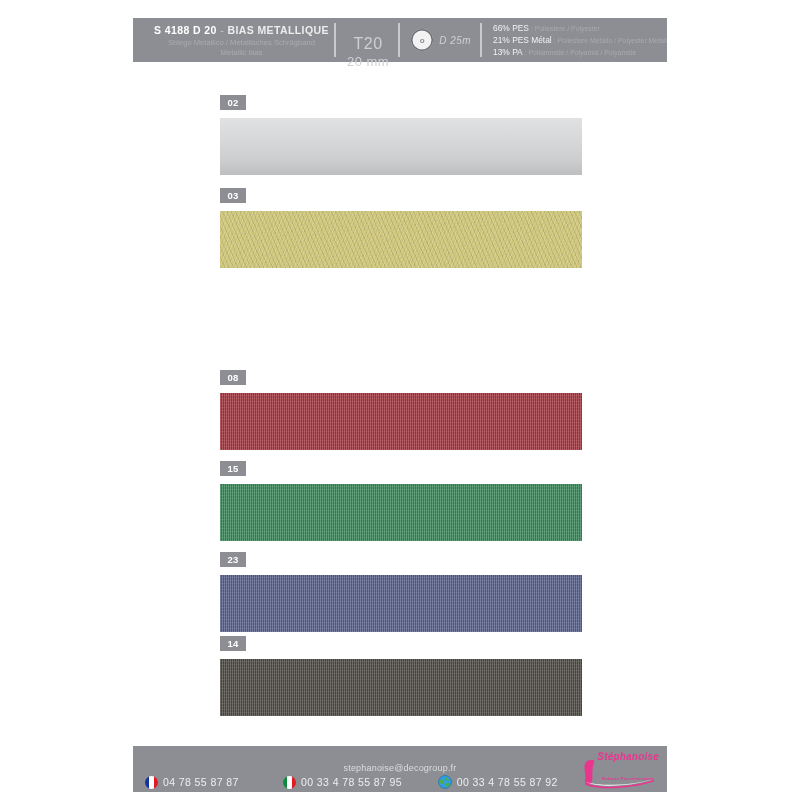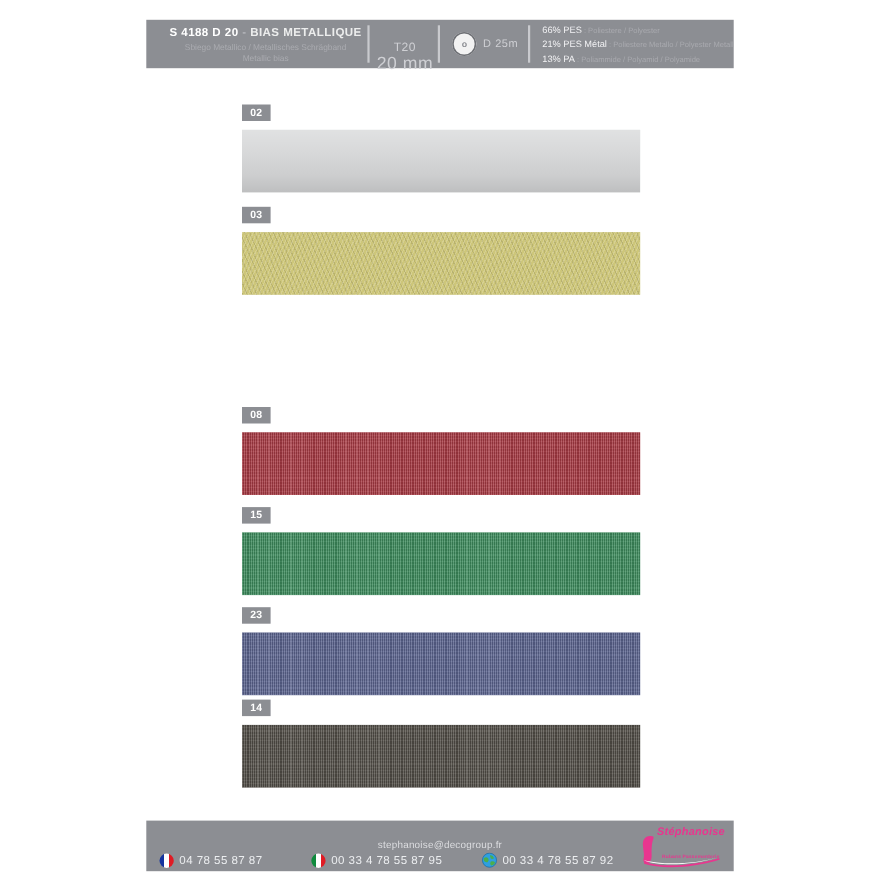--- a/index.html
+++ b/index.html
@@ -22,28 +22,28 @@
   .hdr-sep{position:absolute;right:0;top:5px;bottom:5px;width:2px;background:#c9cace;}
 
   .hdr-ref{width:208px;padding-left:14px;box-sizing:border-box;align-items:center;}
   .ref-line1{font-size:10.5px;font-weight:bold;color:#ffffff;letter-spacing:.4px;white-space:nowrap;}
   .ref-line1 .dash{color:#c9cace;font-weight:normal;}
   .ref-line1 .nm{color:#eceded;}
   .ref-line2{font-size:7.6px;color:#aaabb0;margin-top:2px;white-space:nowrap;}
   .ref-line3{font-size:7.6px;color:#aaabb0;margin-top:1px;white-space:nowrap;}
 
   .hdr-size{width:66px;align-items:center;text-align:center;}
-  .size-l1{font-size:11px;color:#cfd0d4;letter-spacing:.5px;margin-top:24px;}
-  .size-l2{font-size:16px;color:#cfd0d4;letter-spacing:.5px;margin-top:1px;text-align:center;}
+  .size-l1{font-size:16px;color:#cfd0d4;letter-spacing:.5px;margin-top:24px;}
+  .size-l2{font-size:13px;color:#cfd0d4;letter-spacing:.5px;margin-top:1px;text-align:center;}
 
   .hdr-spool{width:84px;flex-direction:row;align-items:center;justify-content:center;gap:6px;}
   .spool{width:22px;height:22px;border-radius:50%;background:#f2f2f2;
          box-shadow:inset 0 0 0 1.5px #6e7075;display:flex;align-items:center;justify-content:center;}
   .spool-hole{font-size:8px;color:#8c8e93;font-weight:bold;}
-  .spool-len{font-size:10px;color:#cfd0d4;letter-spacing:.5px;}
+  .spool-len{font-size:10px;color:#cfd0d4;letter-spacing:.5px;font-style:italic;}
 
   .hdr-comp{flex:1;padding-left:11px;box-sizing:border-box;justify-content:center;}
   .comp-row{font-size:8.4px;color:#e2e3e6;line-height:1.45;white-space:nowrap;}
   .comp-row .pct{color:#f2f2f4;}
   .comp-row .tr{color:#a9aaaf;font-size:6.9px;}
 
   
   .swatches{position:absolute;left:0;top:0;width:708px;height:800px;}
   .sw-group{position:absolute;left:220px;}
   .sw-label{

